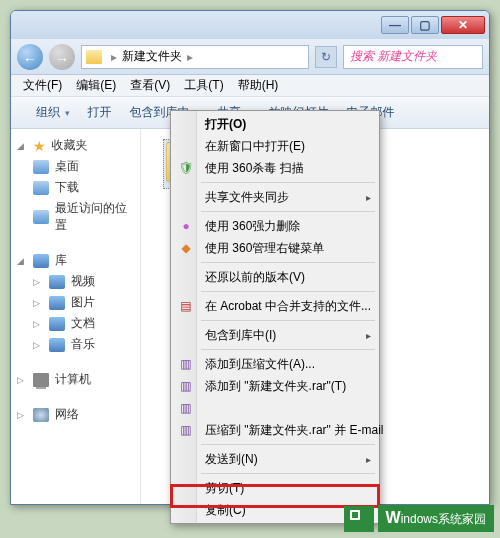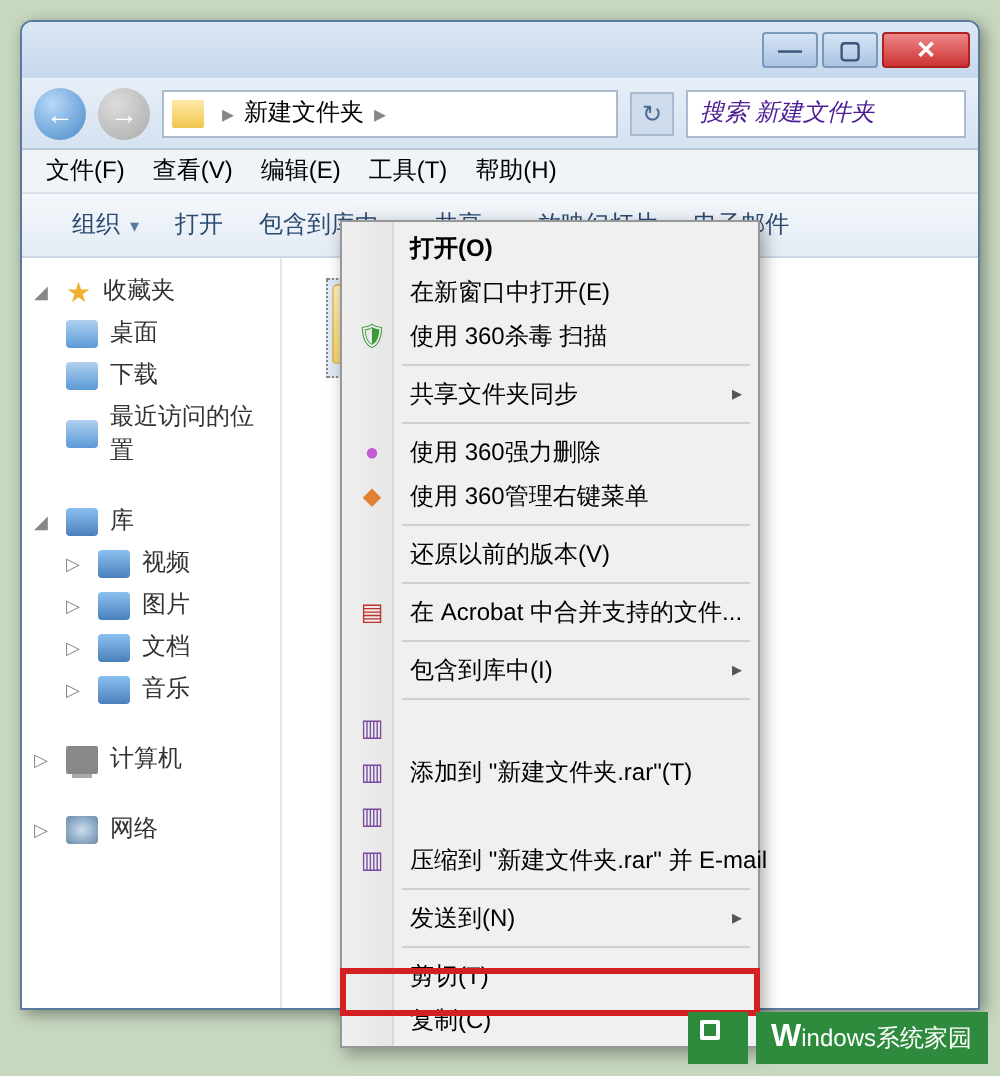--- a/index.html
+++ b/index.html
@@ -10,21 +10,21 @@
     .titlebtn { width: 28px; height: 18px; border-radius: 2px; display: flex; align-items: center; justify-content: center; cursor: pointer; font-weight: bold; }
     .titlebtn.min, .titlebtn.max { background: linear-gradient(#d6e4f5, #aac4e2); border: 1px solid #7a98ba; color: #3a5577; }
     .titlebtn.close { background: linear-gradient(#e88, #c33); border: 1px solid #a22; color: #fff; width: 44px; }
     .navbar { height: 36px; background: linear-gradient(#e8eff8, #d5e2f0); display: flex; align-items: center; padding: 0 6px; gap: 6px; border-bottom: 1px solid #b8c8da; }
     .navbtn { width: 26px; height: 26px; border-radius: 50%; background: radial-gradient(circle at 35% 30%, #b6d8f7, #4a8bca); display: flex; align-items: center; justify-content: center; color: #fff; font-size: 14px; cursor: pointer; }
     .navbtn.dis { background: radial-gradient(circle at 35% 30%, #ddd, #aaa); }
     .addressbar { flex: 1; height: 24px; background: #fff; border: 1px solid #aabbd0; display: flex; align-items: center; padding: 0 4px; }
     .addressbar .foldericon { width: 16px; height: 14px; background: linear-gradient(#ffe9a8, #f0c850); border-radius: 1px; margin-right: 6px; }
     .addressbar .crumb { padding: 0 2px; cursor: pointer; }
     .addressbar .sep { color: #888; padding: 0 3px; }
-    .searchbox { width: 140px; height: 24px; border: 1px solid #aabbd0; background: #fff; display: flex; align-items: center; padding: 0 6px; color: #4c1d95; font-style: italic; }
+    .searchbox { width: 140px; height: 24px; border: 1px solid #aabbd0; background: #fff; display: flex; align-items: center; padding: 0 6px; color: #ec4899; font-style: italic; }
     .reload { width: 22px; height: 22px; background: #cfdceb; border: 1px solid #aabbd0; display: flex; align-items: center; justify-content: center; color: #4a6a90; cursor: pointer; }
     .menubar { height: 22px; background: #f0f4f9; display: flex; align-items: center; padding: 0 6px; gap: 2px; border-bottom: 1px solid #d9e1eb; }
     .menubar .mitem { padding: 4px 6px; cursor: pointer; }
     .toolbar { height: 32px; background: linear-gradient(#f5f8fc, #e3ebf4); display: flex; align-items: center; padding: 0 17px; gap: 2px; border-bottom: 1px solid #cbd6e2; }
     .toolbar .titem { padding: 3px 8px; display: flex; align-items: center; gap: 3px; cursor: pointer; color: #2a4a70; }
     .toolbar .drop::after { content: '▾'; font-size: 9px; margin-left: 2px; color: #5a7aa0; }
     .body { display: flex; height: calc(100% - 118px); }
     .sidebar { width: 130px; border-right: 1px solid #e5e5e5; padding: 6px 4px; overflow: hidden; }
     .sgroup { margin-bottom: 14px; }
     .sheader { display: flex; align-items: center; gap: 6px; padding: 2px 2px; font-weight: normal; cursor: pointer; color: #333; }
@@ -80,22 +80,22 @@
       <span class="sep">▸</span>
     </div>
     <div class="reload">↻</div>
     <div class="searchbox">
       <span>搜索 新建文件夹</span>
     </div>
   </div>
 
   <div class="menubar">
     <span class="mitem">文件(F)</span>
+    <span class="mitem">编辑(E)</span>
     <span class="mitem">查看(V)</span>
-    <span class="mitem">编辑(E)</span>
     <span class="mitem">工具(T)</span>
     <span class="mitem">帮助(H)</span>
   </div>
 
   <div class="toolbar">
     <span class="titem drop">组织</span>
     <span class="titem">打开</span>
     <span class="titem drop">包含到库中</span>
     <span class="titem drop">共享</span>
     <span class="titem">放映幻灯片</span>
@@ -214,20 +214,21 @@
       <span class="ctxicon" style="color: rgb(192, 48, 48);">▤</span>
       <span>在 Acrobat 中合并支持的文件...</span>
     </div>
     <div class="ctxsep"></div>
     <div class="ctxitem ctxarrow">
       <span>包含到库中(I)</span>
     </div>
     <div class="ctxsep"></div>
     <div class="ctxitem">
       <span class="ctxicon" style="color: rgb(122, 74, 160);">▥</span>
+      <span>添加到压缩文件(A)...</span>
     </div>
     <div class="ctxitem">
       <span class="ctxicon" style="color: rgb(122, 74, 160);">▥</span>
       <span>添加到 "新建文件夹.rar"(T)</span>
     </div>
     <div class="ctxitem">
       <span class="ctxicon" style="color: rgb(122, 74, 160);">▥</span>
     </div>
     <div class="ctxitem">
       <span class="ctxicon" style="color: rgb(122, 74, 160);">▥</span>

